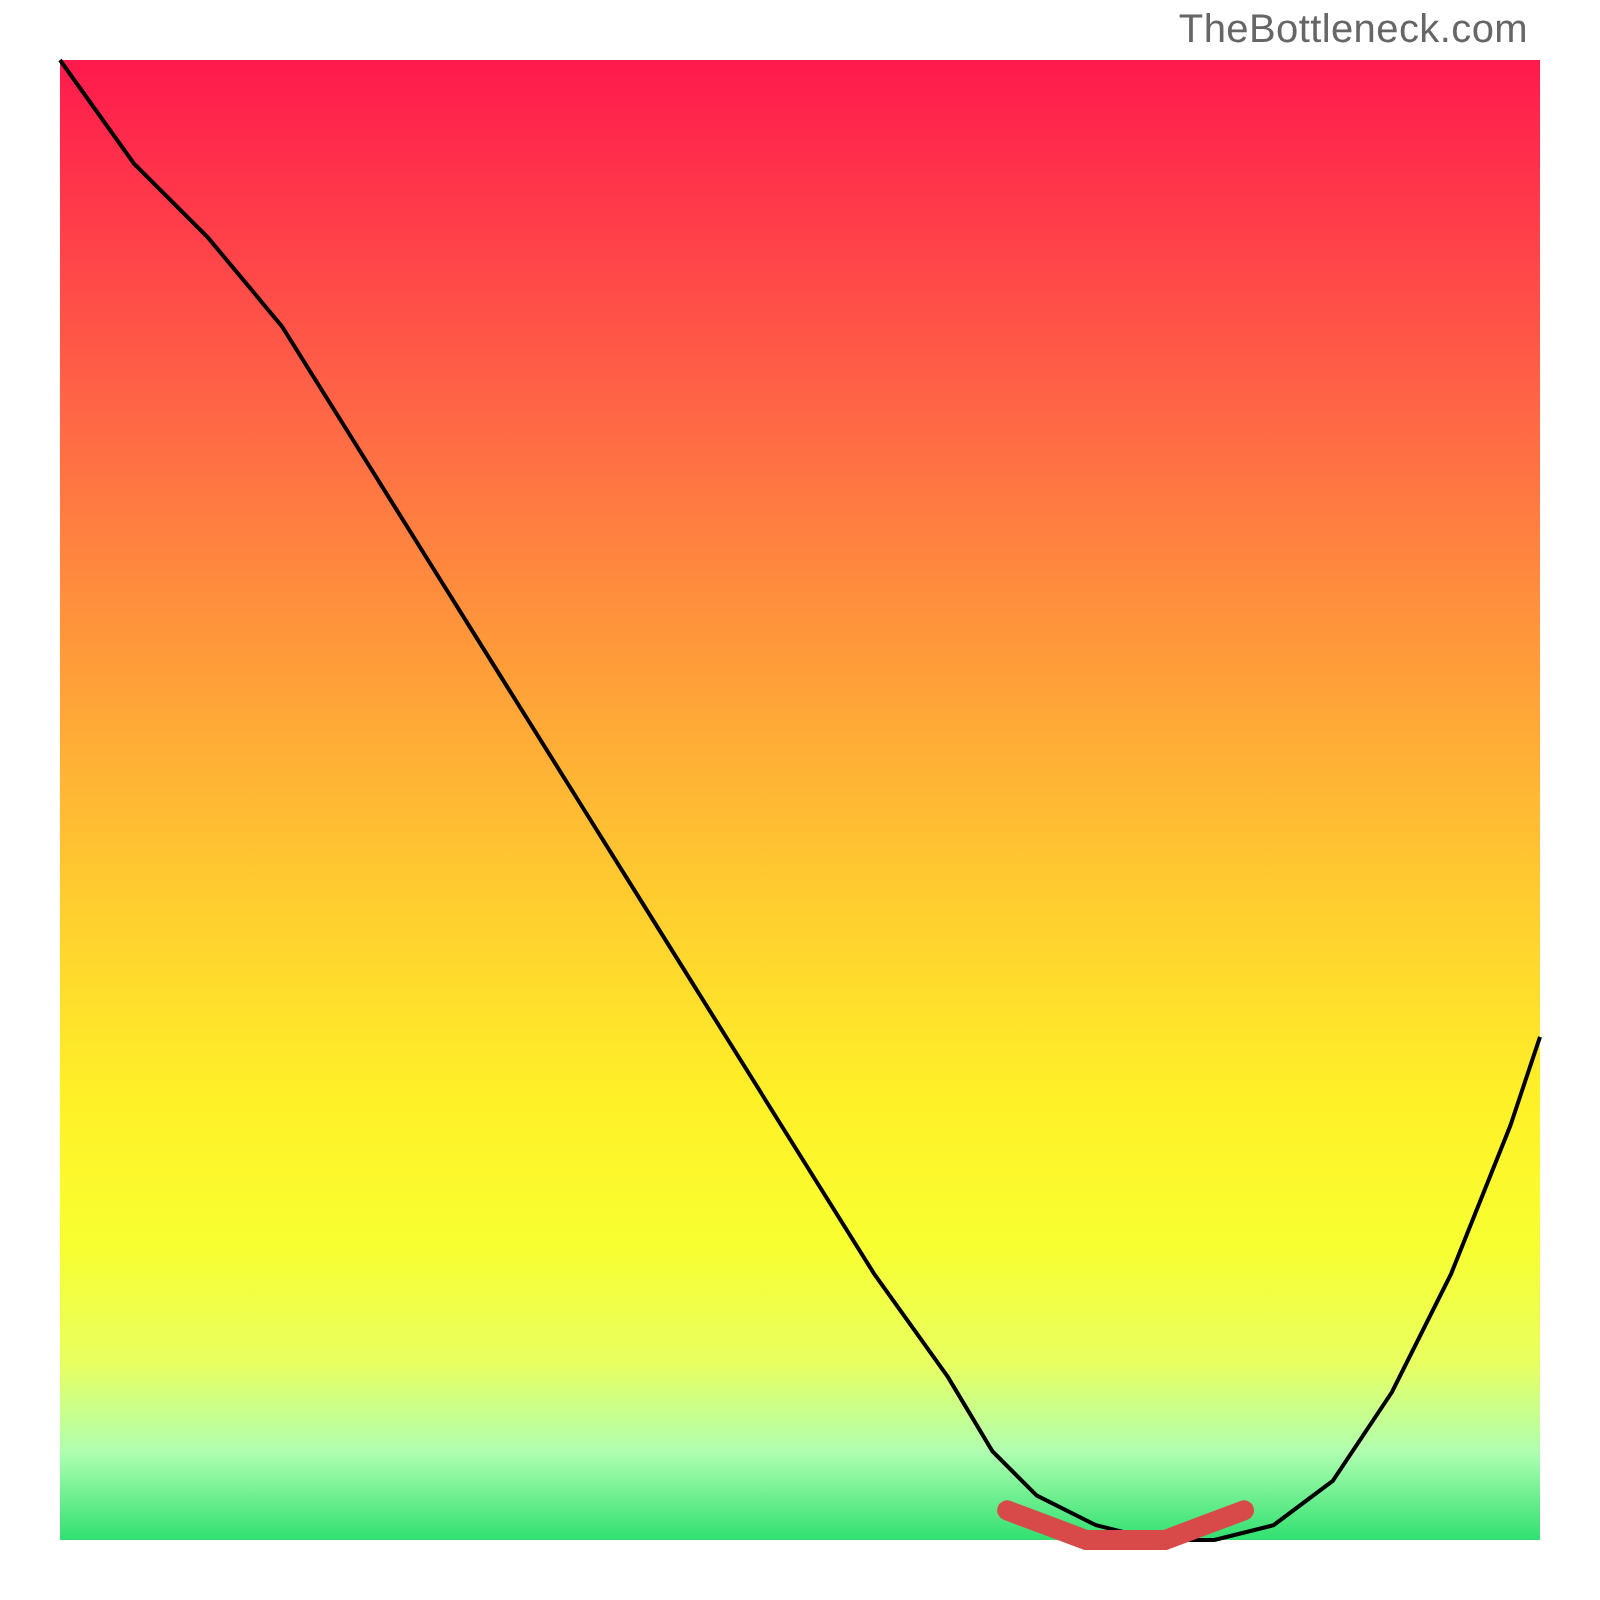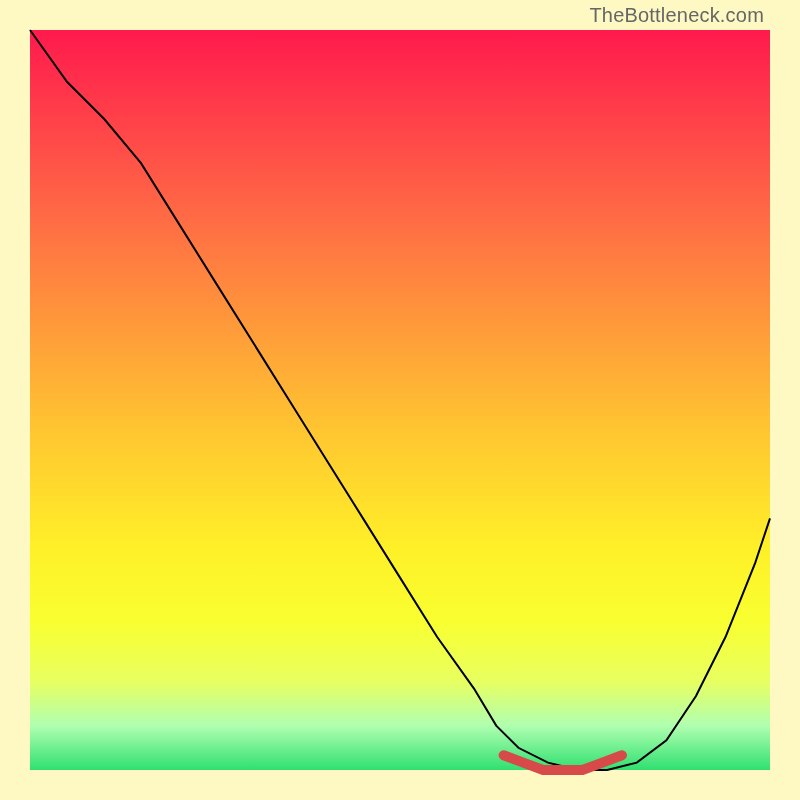--- a/index.html
+++ b/index.html
@@ -8,21 +8,21 @@
     width: 800px;
     height: 800px;
     background: #000;
     overflow: hidden;
     font-family: Arial, Helvetica, sans-serif;
   }
   .frame {
     position: relative;
     width: 800px;
     height: 800px;
-    background: #fef9c3;
+    background: #ffffff;
   }
   .plot-area {
     position: absolute;
     left: 30px;
     top: 30px;
     width: 740px;
     height: 740px;
     background: linear-gradient(
       to bottom,
       #ff1a4d 0%,

